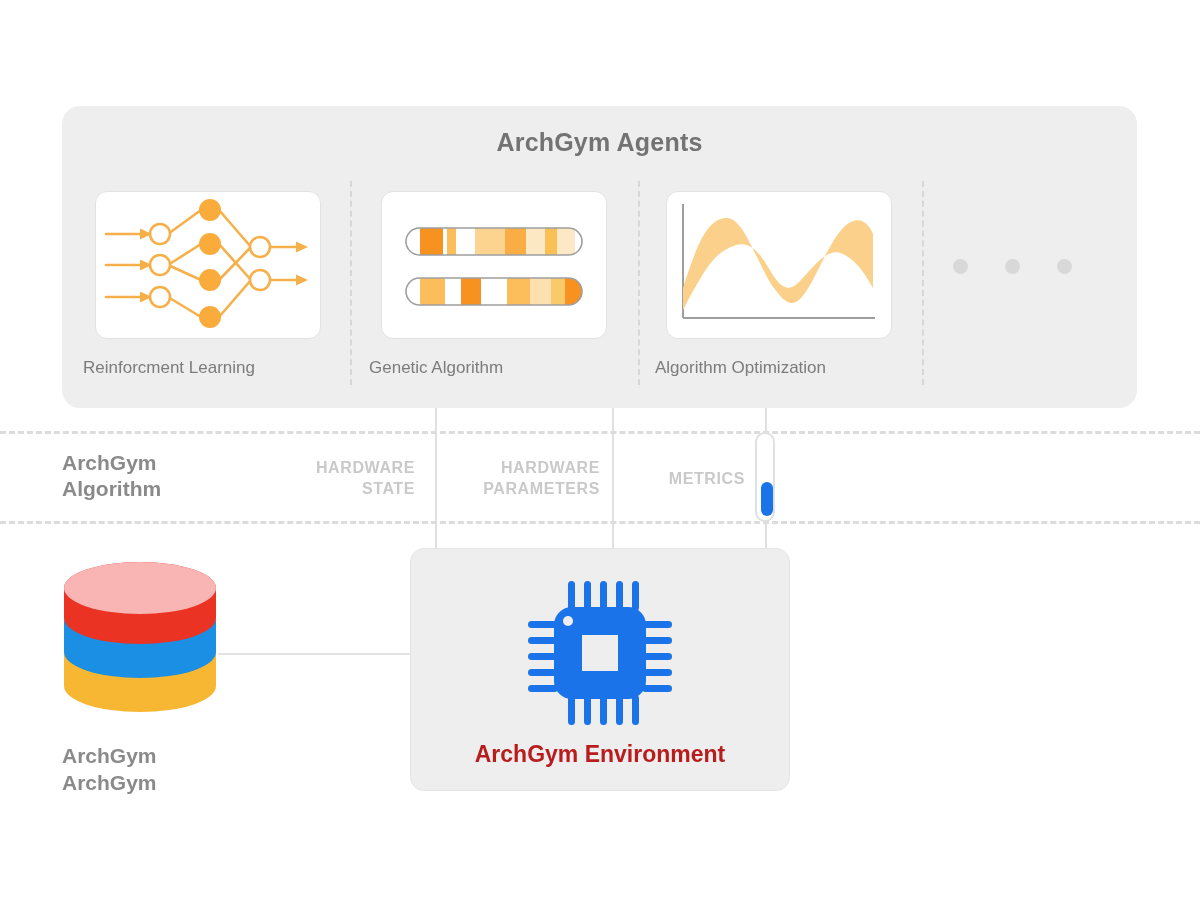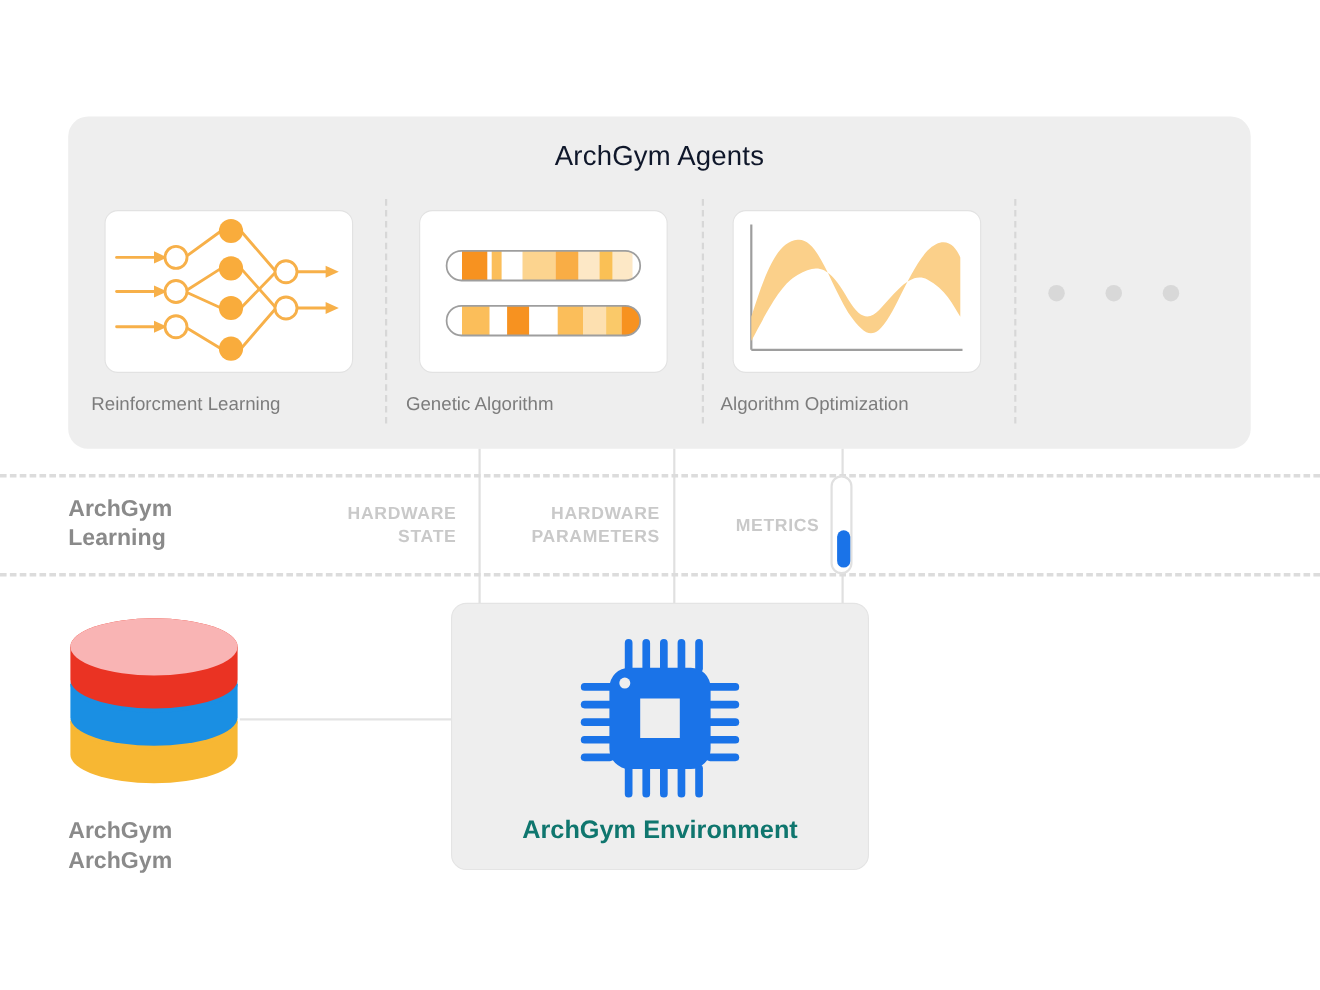--- a/index.html
+++ b/index.html
@@ -27,22 +27,22 @@
     border-radius: 18px;
     box-sizing: border-box;
   }
   .agents-title {
     position: absolute;
     left: 0;
     top: 22px;
     width: 100%;
     text-align: center;
     font-size: 25px;
-    font-weight: normal;
-    color: #0f172a;
+    font-weight: bold;
+    color: #737373;
     letter-spacing: .2px;
   }
 
   
   .agent-card {
     position: absolute;
     width: 226px;
     height: 148px;
     background: #ffffff;
     border: 1px solid #e2e2e2;
@@ -149,21 +149,21 @@
     box-sizing: border-box;
   }
   .env-label {
     position: absolute;
     left: 0;
     bottom: 22px;
     width: 100%;
     text-align: center;
     font-size: 23px;
     font-weight: bold;
-    color: #0f766e;
+    color: #b91c1c;
   }
   .chip-wrap {
     position: absolute;
     left: 50%;
     top: 24px;
     transform: translateX(-50%);
   }
 
   
   .dataset-wrap {
@@ -297,21 +297,21 @@
   <div class="vline" style="left:612px; top:408px; height:145px;"></div>
   <div class="vline" style="left:765px; top:408px; height:145px;"></div>
 
   <div class="hline" style="left:218px; top:653px; width:195px;"></div>
 
   <div class="iface-line" style="top:431px;"></div>
   <div class="iface-line" style="top:521px;"></div>
 
   <div class="iface-title">
     <div>ArchGym</div>
-    <div>Learning</div>
+    <div>Algorithm</div>
   </div>
 
   <div class="iface-label" style="left:235px; top:457px; width:180px;">
     <div>HARDWARE</div>
     <div>STATE</div>
   </div>
 
   <div class="iface-label" style="left:420px; top:457px; width:180px;">
     <div>HARDWARE</div>
     <div>PARAMETERS</div>

